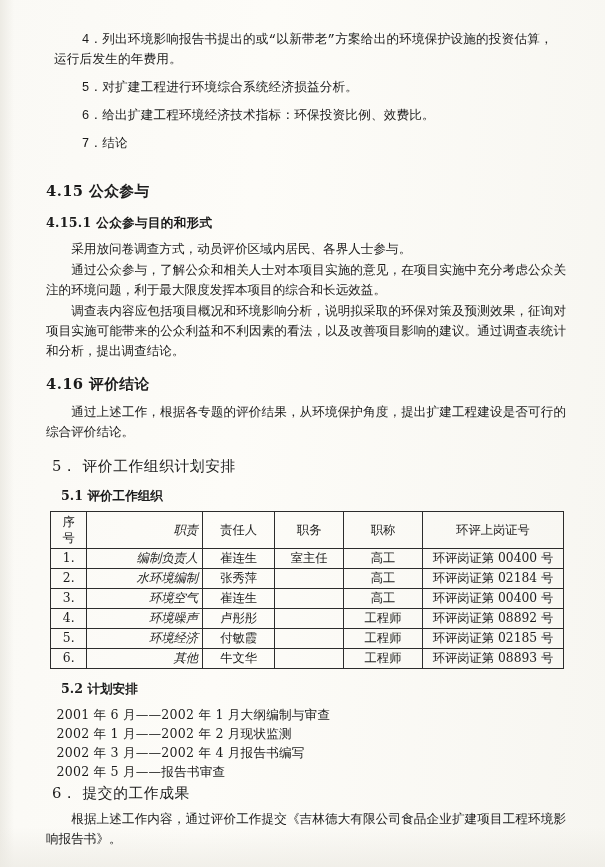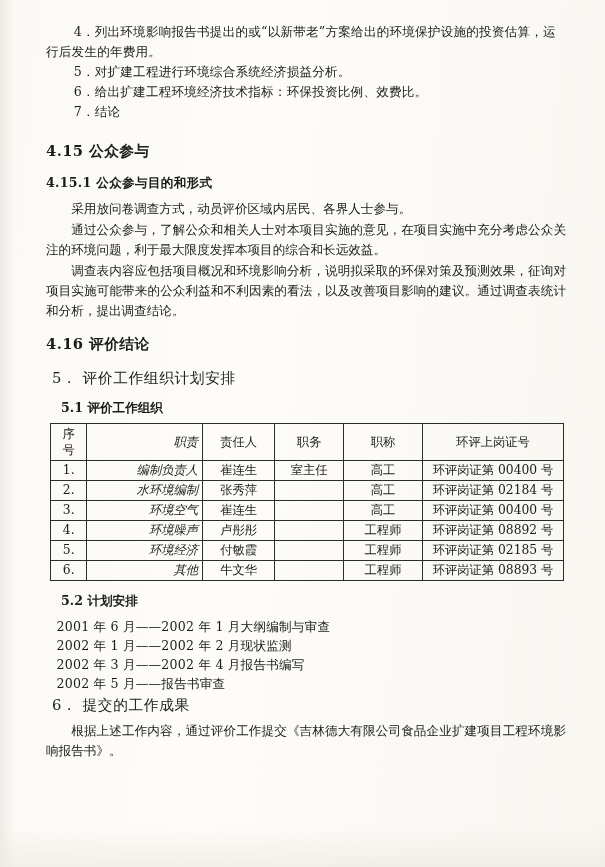--- a/index.html
+++ b/index.html
@@ -44,23 +44,24 @@
     width: 520px;
     font-size: 12.6px;
     line-height: 20px;
   }
   .para {
     text-indent: 2em;
     margin: 0 0 1px 0;
     text-align: justify;
   }
   .list-line {
-    margin: 0;
+    margin: 8px;
     text-indent: 2.2em;
     letter-spacing: .2px;
+    font-family: Liberation Mono, monospace;
   }
   .h-sec {
     font-weight: bold;
     margin: 13px 0 8px 0;
     letter-spacing: .4px;
   }
   .h-sub {
     font-weight: bold;
     margin: 12px 0 6px 0;
     letter-spacing: .3px;
@@ -129,20 +130,21 @@
 
     <h3 class="h-sec">4.15  公众参与</h3>
 
     <h4 class="h-sub">4.15.1  公众参与目的和形式</h4>
     <p class="para">采用放问卷调查方式，动员评价区域内居民、各界人士参与。</p>
     <p class="para">通过公众参与，了解公众和相关人士对本项目实施的意见，在项目实施中充分考虑公众关注的环境问题，利于最大限度发挥本项目的综合和长远效益。</p>
 
     <p class="para">调查表内容应包括项目概况和环境影响分析，说明拟采取的环保对策及预测效果，征询对项目实施可能带来的公众利益和不利因素的看法，以及改善项目影响的建议。通过调查表统计和分析，提出调查结论。</p>
 
     <h3 class="h-sec">4.16  评价结论</h3>
+    <p class="para">通过上述工作，根据各专题的评价结果，从环境保护角度，提出扩建工程建设是否可行的综合评价结论。</p>
 
     <h3 class="h-num">5． 评价工作组织计划安排</h3>
     <h4 class="h-sub-indent">5.1 评价工作组织</h4>
 
     <table class="staff">
       <thead>
         <tr>
           <td class="c-no">
             <span class="hdr-two-line">序</span>
             <span class="hdr-two-line">号</span>

